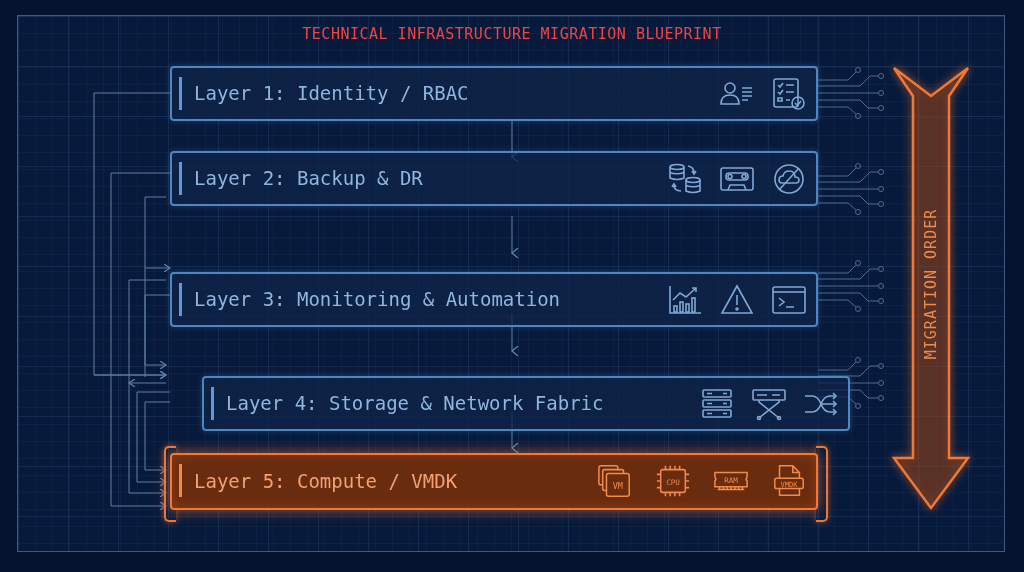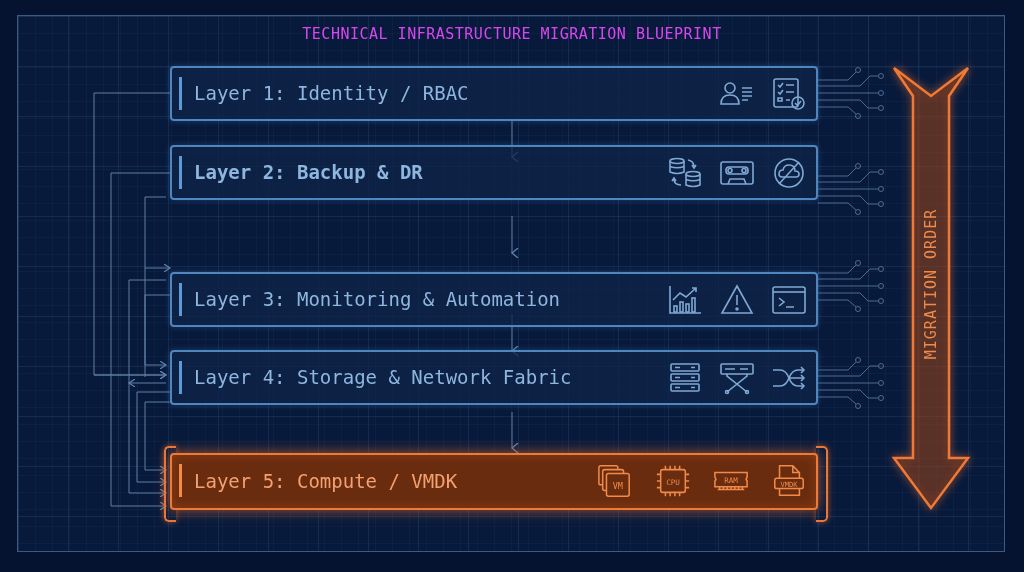--- a/index.html
+++ b/index.html
@@ -5,21 +5,21 @@
   html,body{margin:0;padding:0;}
   body{width:1024px;height:572px;background:#061330;overflow:hidden;position:relative;font-family:"DejaVu Sans Mono","Liberation Mono",monospace;}
   .frame{position:absolute;left:17px;top:15px;width:988px;height:537px;border:1.5px solid #3a5a82;box-sizing:border-box;
     background-color:#081a3b;
     background-image:
       linear-gradient(rgba(80,120,170,0.18) 1px, transparent 1px),
       linear-gradient(90deg, rgba(80,120,170,0.18) 1px, transparent 1px),
       linear-gradient(rgba(80,120,170,0.07) 1px, transparent 1px),
       linear-gradient(90deg, rgba(80,120,170,0.07) 1px, transparent 1px);
     background-size:50px 50px,50px 50px,17px 17px,17px 17px;}
-  .title{position:absolute;left:0;width:1024px;top:25px;text-align:center;color:#d946ef;font-size:15px;letter-spacing:0.5px;}
+  .title{position:absolute;left:0;width:1024px;top:25px;text-align:center;color:#ef4444;font-size:15px;letter-spacing:0.5px;}
   .layer{position:absolute;left:170px;width:648px;height:55px;border:2px solid #4f86c0;border-radius:4px;box-sizing:border-box;background:rgba(14,36,72,0.75);box-shadow:0 0 6px rgba(70,130,200,0.35);}
   .layer .bar{position:absolute;left:7px;top:9px;width:3px;height:33px;background:#5c9ad8;}
   .layer .label{position:absolute;left:22px;top:0;line-height:51px;font-size:19px;color:#8fb6de;white-space:nowrap;}
   .layer .icons{position:absolute;right:8px;top:8px;height:36px;display:flex;gap:14px;align-items:center;}
   .ico{width:38px;height:36px;display:block;}
   .layer.active{border-color:#f07a35;background:#6a2c0f;box-shadow:0 0 14px rgba(240,110,40,0.7), inset 0 0 12px rgba(240,110,40,0.25);}
   .layer.active .bar{background:#f38a45;}
   .layer.active .label{color:#f4a070;}
   .bracket{position:absolute;border:2px solid #e8793a;box-shadow:0 0 6px rgba(240,110,40,0.6);}
   .overlay{position:absolute;left:0;top:0;}
@@ -129,21 +129,21 @@
     </svg>
     <svg class="ico" viewBox="0 0 38 36" fill="none" stroke="#7fa8d4" stroke-width="1.6">
       <rect x="4" y="3" width="24" height="28" rx="2"></rect>
       <path d="M8,9 L10,11 L13,7 M16,9 H24 M8,16 L10,18 L13,14 M16,16 H24 M8,22 H12 V25 H8 Z M16,24 H20"></path>
       <circle cx="28" cy="27" r="6"></circle>
         <path d="M25,27 L27.5,29.5 L31,25"></path>
     </svg>
   </div>
 </div>
 
-<div class="layer" style="top:145px;font-weight:bold;">
+<div class="layer" style="top:151px;">
   <div class="bar"></div>
   <div class="label">Layer 2: Backup &amp; DR</div>
   <div class="icons">
     <svg class="ico" viewBox="0 0 38 36" fill="none" stroke="#7fa8d4" stroke-width="1.6">
       <ellipse cx="11" cy="6" rx="7" ry="2.5"></ellipse>
         <path d="M4,6 V17 Q11,20 18,17 V6 M4,11.5 Q11,14 18,11.5"></path>
       <ellipse cx="27" cy="19" rx="7" ry="2.5"></ellipse>
         <path d="M20,19 V30 Q27,33 34,30 V19 M20,24.5 Q27,27 34,24.5"></path>
       <path d="M22,5 Q28,6 28,12 M26,10 L28,13 L30,10"></path>
       <path d="M15,30 Q8,30 8,24 M6,26 L8,23 L10,26"></path>
@@ -181,21 +181,21 @@
         <circle cx="19" cy="27" r="1" fill="#7fa8d4"></circle>
     </svg>
     <svg class="ico" viewBox="0 0 38 36" fill="none" stroke="#7fa8d4" stroke-width="1.6">
       <rect x="3" y="5" width="32" height="26" rx="2"></rect>
         <path d="M3,10 H35"></path>
       <path d="M9,16 L14,20 L9,24 M16,25 H24"></path>
     </svg>
   </div>
 </div>
 
-<div class="layer" style="top:350px;">
+<div class="layer" style="top:376px;margin-left:32px;">
   <div class="bar"></div>
   <div class="label">Layer 4: Storage &amp; Network Fabric</div>
   <div class="icons">
     <svg class="ico" viewBox="0 0 38 36" fill="none" stroke="#7fa8d4" stroke-width="1.6">
       <rect x="5" y="4" width="28" height="7" rx="1"></rect>
         <rect x="5" y="14" width="28" height="7" rx="1"></rect>
         <rect x="5" y="24" width="28" height="7" rx="1"></rect>
       <path d="M9,7.5 H14 M25,7.5 H29 M9,17.5 H14 M25,17.5 H29 M9,27.5 H14 M25,27.5 H29"></path>
     </svg>
     <svg class="ico" viewBox="0 0 38 36" fill="none" stroke="#7fa8d4" stroke-width="1.6">

